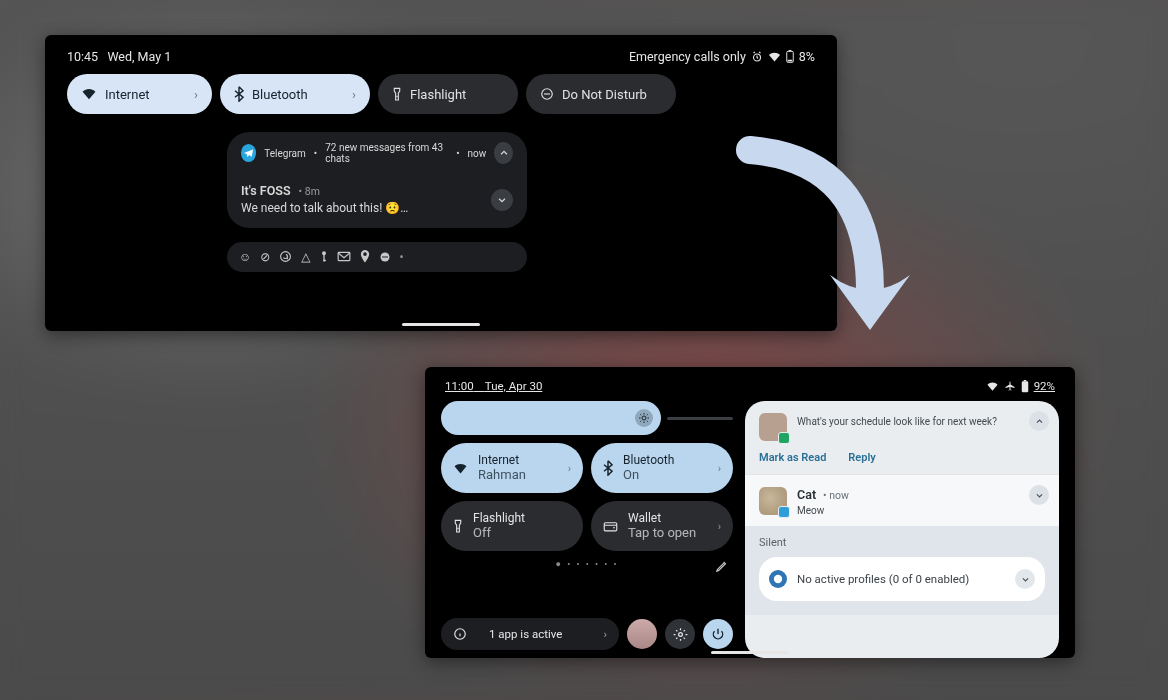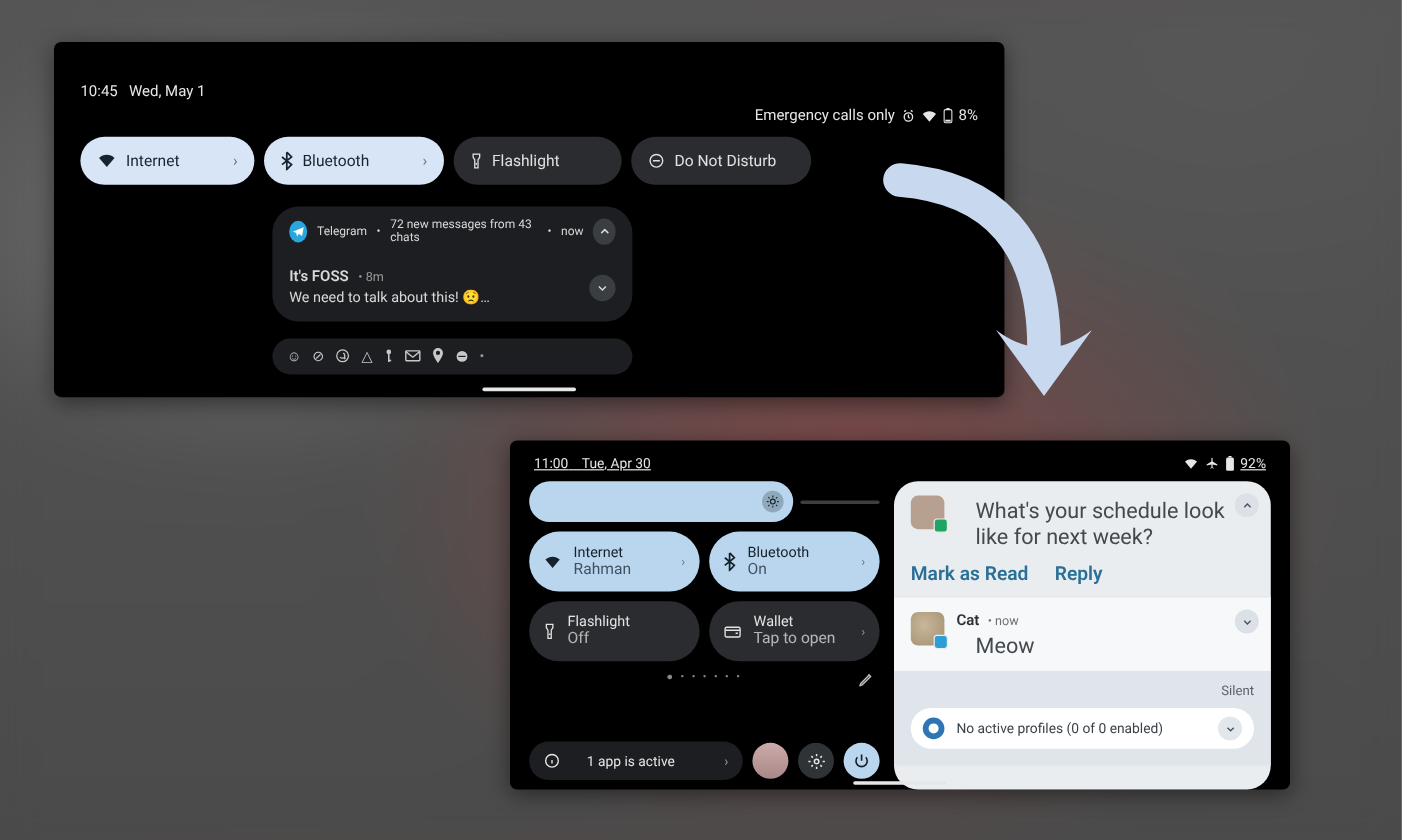--- a/index.html
+++ b/index.html
@@ -27,21 +27,21 @@
     position: absolute;
     left: 45px; top: 35px;
     width: 792px; height: 296px;
     background: #000;
     border-radius: 6px;
     box-shadow: 0 4px 18px rgba(0,0,0,0.45);
     color: #e6e6e6;
     padding: 12px 22px 0 22px;
   }
   .p1-status { display:flex; justify-content:space-between; align-items:center; font-size:12.5px; padding: 2px 0 10px 0;}
-  .p1-status-right { display:flex; align-items:center; gap:5px;margin-top:40px; }
+  .p1-status-right { display:flex; align-items:center; gap:5px; }
   .p1-chips { display:flex; gap:8px; }
   .chip {
     display:flex; align-items:center; gap:8px;
     height: 40px; border-radius: 20px;
     padding: 0 14px; font-size: 13px;
     background:#2a2c2f; color:#e1e1e1;
     position:relative;
   }
   .chip.active { background:#d7e5f7; color:#17232d; }
   .chip .chev { margin-left:auto; opacity:.6; }
@@ -135,26 +135,26 @@
   .p2-right { flex:1; background:#e9edf0; border-radius:20px; color:#2a2f34; display:flex; flex-direction:column; font-size:12px; overflow:hidden;}
   .notif { padding:12px 14px 10px 14px; position:relative; }
   .notif + .notif { border-top:1px solid rgba(0,0,0,0.08); background:#f6f8fa; }
   .notif-head { display:flex; gap:10px; }
   .avatar-sq { width:28px; height:28px; border-radius:6px; background:#b8a090; position:relative; flex-shrink:0; }
   .avatar-sq.cat { background: radial-gradient(circle at 40% 40%, #c9b79b, #a38f6f); }
   .avatar-sq .badge { position:absolute; right:-3px; bottom:-3px; width:12px; height:12px; border-radius:3px; background:#1fa463; border:1.5px solid #e9edf0; }
   .avatar-sq .badge.blue { background:#2f9ed8; }
   .notif-title { font-weight:600; font-size:12.5px; }
   .notif-meta { font-weight:400; font-size:10.5px; color:#6a7278; margin-left:4px; }
-  .notif-body { margin-top:3px; font-size:18px; color:#43494e;margin-left:16px; }
-  .notif-actions { margin-top:10px; display:flex; gap:22px; font-size:16px; font-weight:600; color:#2a6f96; }
+  .notif-body { margin-top:3px; font-size:10px; color:#43494e; }
+  .notif-actions { margin-top:10px; display:flex; gap:22px; font-size:11px; font-weight:600; color:#2a6f96; }
   .collapse { position:absolute; top:10px; right:10px; width:20px; height:20px; border-radius:50%; background:#dbe1e6; display:flex; align-items:center; justify-content:center; font-size:10px; color:#4a5258;}
-  .silent-sec { padding:10px 14px 14px 14px; background:#dfe5ea;text-align:right; }
+  .silent-sec { padding:10px 14px 14px 14px; background:#dfe5ea; }
   .silent-label { font-size:11px; color:#5a6268; margin-bottom:8px; }
-  .profile-pill { background:#fff; border-radius:18px; height:34px; display:flex; align-items:center; gap:10px; padding:0 10px; font-size:11.5px; color:#3b4248; }
+  .profile-pill { background:#fff; border-radius:18px; height:44px; display:flex; align-items:center; gap:10px; padding:0 10px; font-size:11.5px; color:#3b4248; }
   .profile-pill .ico { width:18px; height:18px; border-radius:50%; background:#2f74b5; display:flex;align-items:center;justify-content:center;color:#fff;font-size:10px;}
   .profile-pill .collapse2 { margin-left:auto; width:20px; height:20px; border-radius:50%; background:#e2e7eb; display:flex;align-items:center;justify-content:center;font-size:10px;color:#4a5258;}
 
   .p2-handle { position:absolute; bottom:4px; left:50%; transform:translateX(-50%); width:78px; height:3px; background:#e6e6e6; border-radius:2px; }
 
   svg { display:block; }
 </style>
 </head>
 <body>
 <div class="bg-blur"></div>

